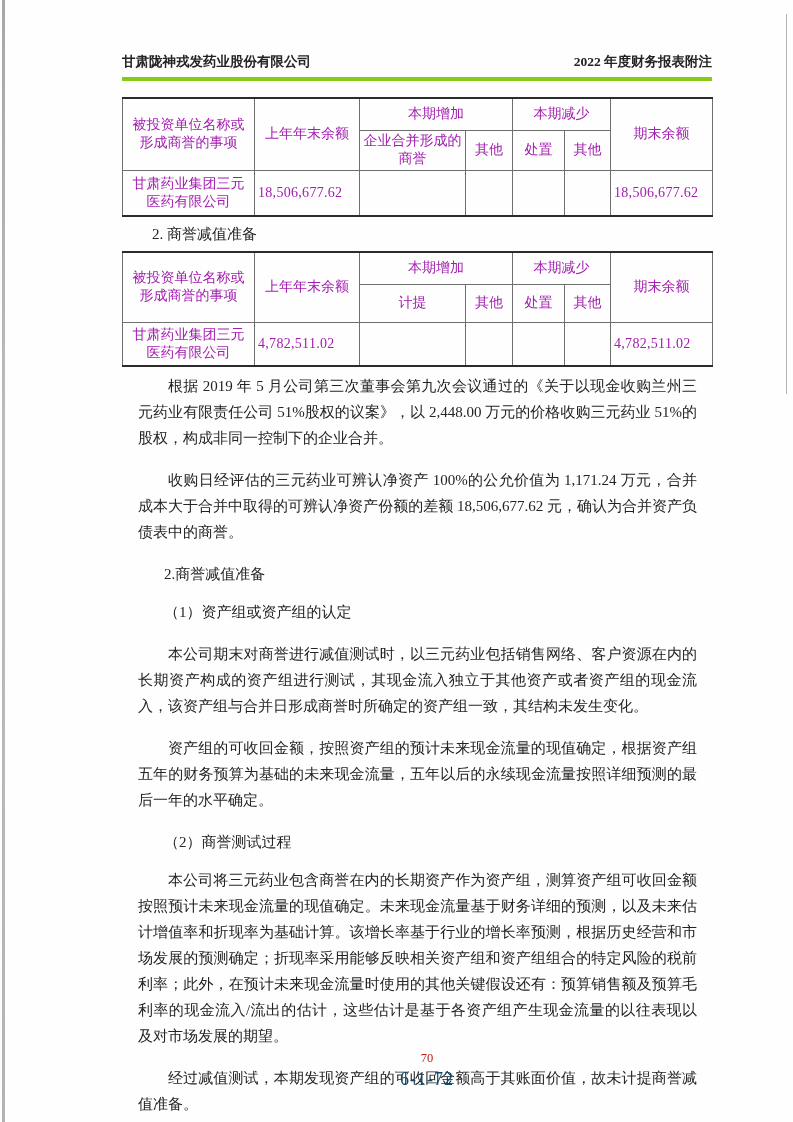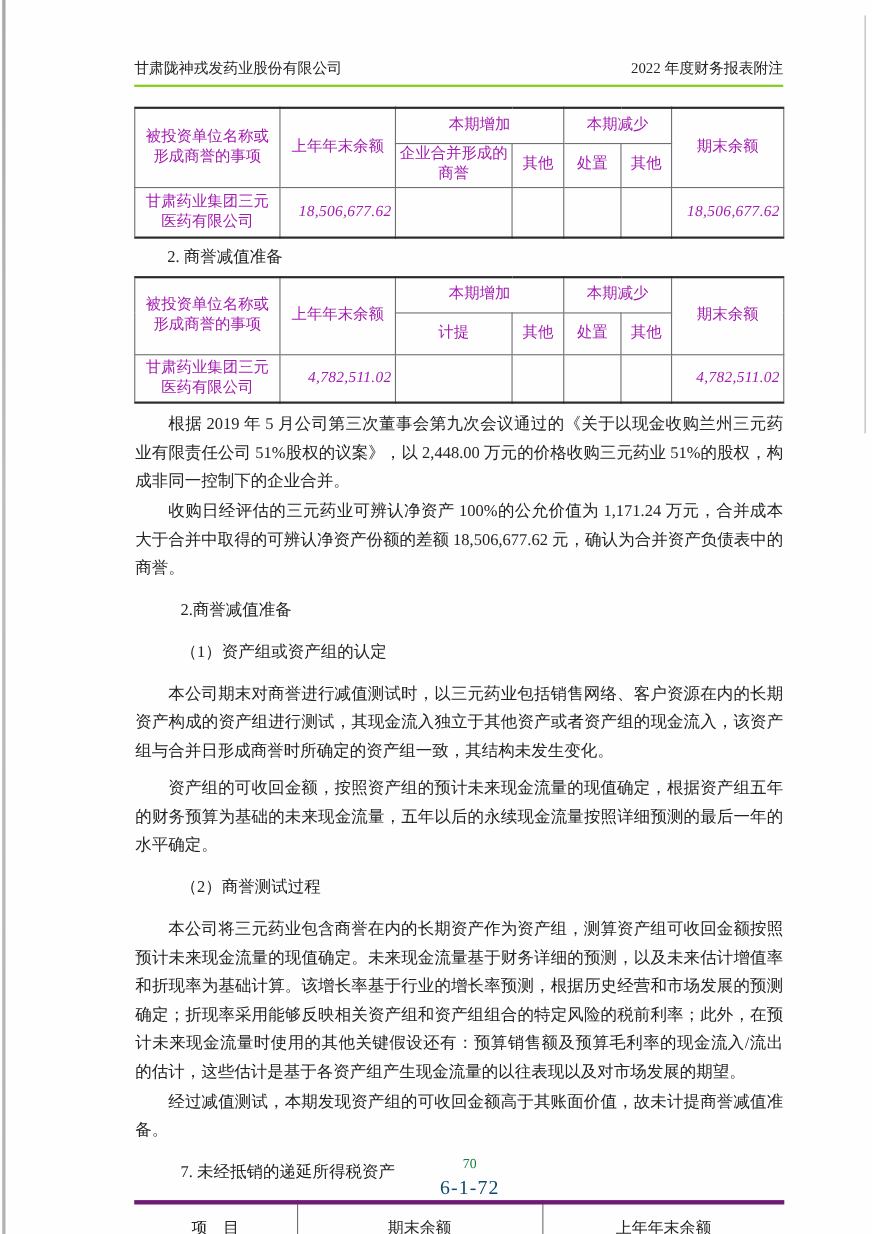--- a/index.html
+++ b/index.html
@@ -11,49 +11,49 @@
   }
   
   .scan-edge-left { position:absolute; left:2px; top:0; width:3px; height:1122px;
     background:linear-gradient(180deg,#8a8a8a 0%,#a7a7a7 40%,#9a9a9a 100%); opacity:.75; }
   .scan-line-right { position:absolute; left:786px; top:14px; width:1px; height:380px;
     background:#b3b3b3; }
 
   
   .hdr { position:absolute; left:122px; top:53px; width:590px;
     display:flex; justify-content:space-between; align-items:flex-end;
-    font-size:13.5px; padding-bottom:6px; border-bottom:2px solid #84cc16; }
+    font-size:13.5px; padding-bottom:6px; border-bottom:4px solid #84cc16;font-weight:bold; }
 
   
   .main { position:absolute; left:122px; top:97px; width:591px; }
 
   
   table.fin { width:100%; border-collapse:collapse; table-layout:fixed;
     text-align:center; font-size:14px; color:#a21caf;
     border-top:2.5px solid #2b2b2b; border-bottom:2.5px solid #2b2b2b; }
   table.fin td { border:1px solid #6f6f6f; padding:1px 3px; line-height:18px; }
-  table.fin td.num { text-align:right; letter-spacing:.3px;font-style:italic; }
+  table.fin td.num { text-align:left; letter-spacing:.3px; }
 
   table.fin3 { width:100%; border-collapse:collapse; table-layout:fixed;
     text-align:center; font-size:14.5px; margin-top:6px;
     border-top:4px solid #701a75; border-bottom:2.5px solid #2b2b2b; }
   table.fin3 td { padding:2px 3px; height:38px; }
   table.fin3 td + td { border-left:1px solid #6f6f6f; }
 
   .h-num { margin:5px 0 5px 30px; font-size:15px; line-height:24px; }
 
-  .para { margin:1px; text-align:justify; text-indent:2em;
+  .para { margin:16px; text-align:justify; text-indent:2em;
     font-size:15px; line-height:26px; color:#232323; }
   .h-inline { margin:12px; padding-left:30px; font-size:15px; line-height:26px; }
   .bold { font-weight:700; }
   .mt4 { margin-top:4px; } .mt6 { margin-top:6px; } .mt8 { margin-top:8px; }
 
   
   .footer-pageno { position:absolute; left:122px; top:1051px; width:610px;
-    text-align:center; font-size:12.5px; color:#15803d; }
+    text-align:center; font-size:12.5px; color:#b91c1c; }
   .footer-code { position:absolute; left:122px; top:1069px; width:610px;
     text-align:center; font-size:18px; letter-spacing:1px; color:#0c4a6e; }
 </style>
 </head>
 <body>
 
 <div class="page">
 
   <div class="scan-edge-left"></div>
   <div class="scan-line-right"></div>

